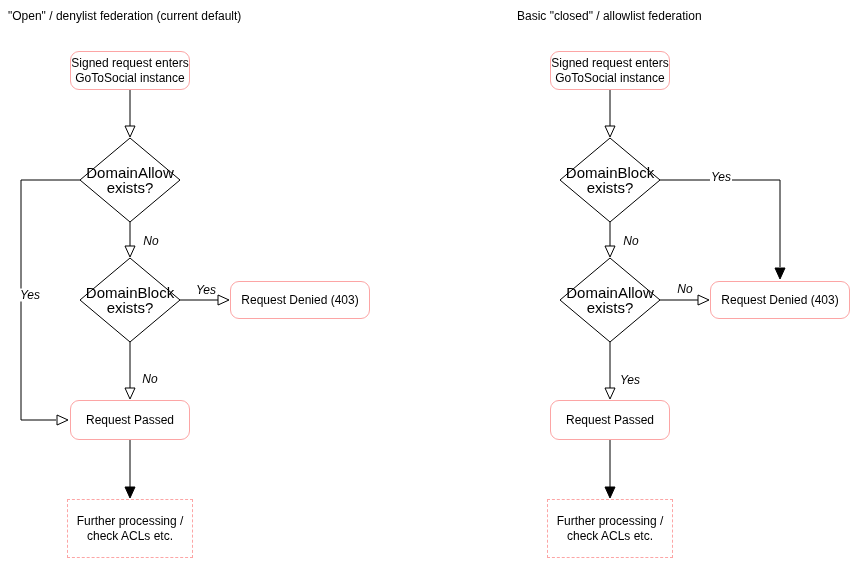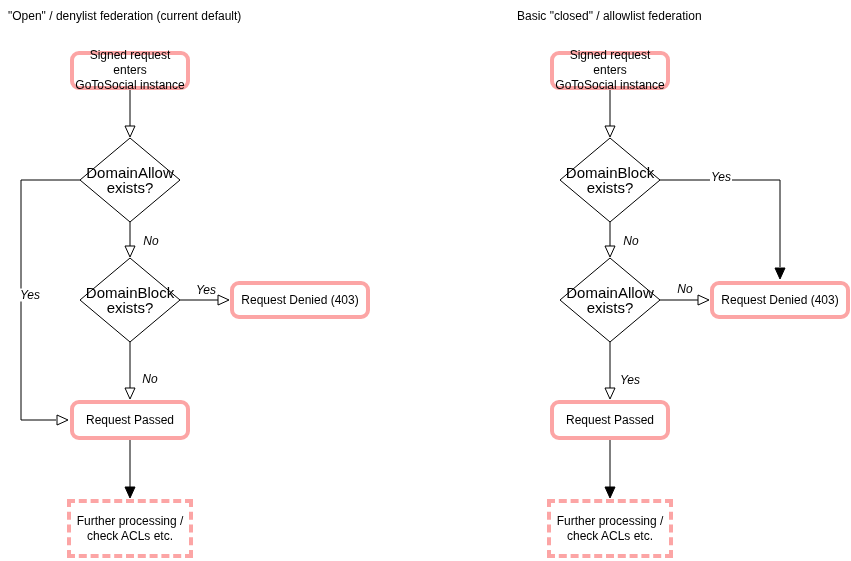--- a/index.html
+++ b/index.html
@@ -26,21 +26,21 @@
   .title {
     position: absolute;
     top: 9px;
     font-size: 12px;
     line-height: 14px;
     white-space: nowrap;
   }
   .node {
     position: absolute;
     box-sizing: border-box;
-    border: 4px solid #fca5a5;
+    border: 1px solid #fca5a5;
     background: #ffffff;
     border-radius: 9px;
     display: flex;
     align-items: center;
     justify-content: center;
     text-align: center;
     font-size: 12px;
     line-height: 15px;
     white-space: pre-line;
   }

